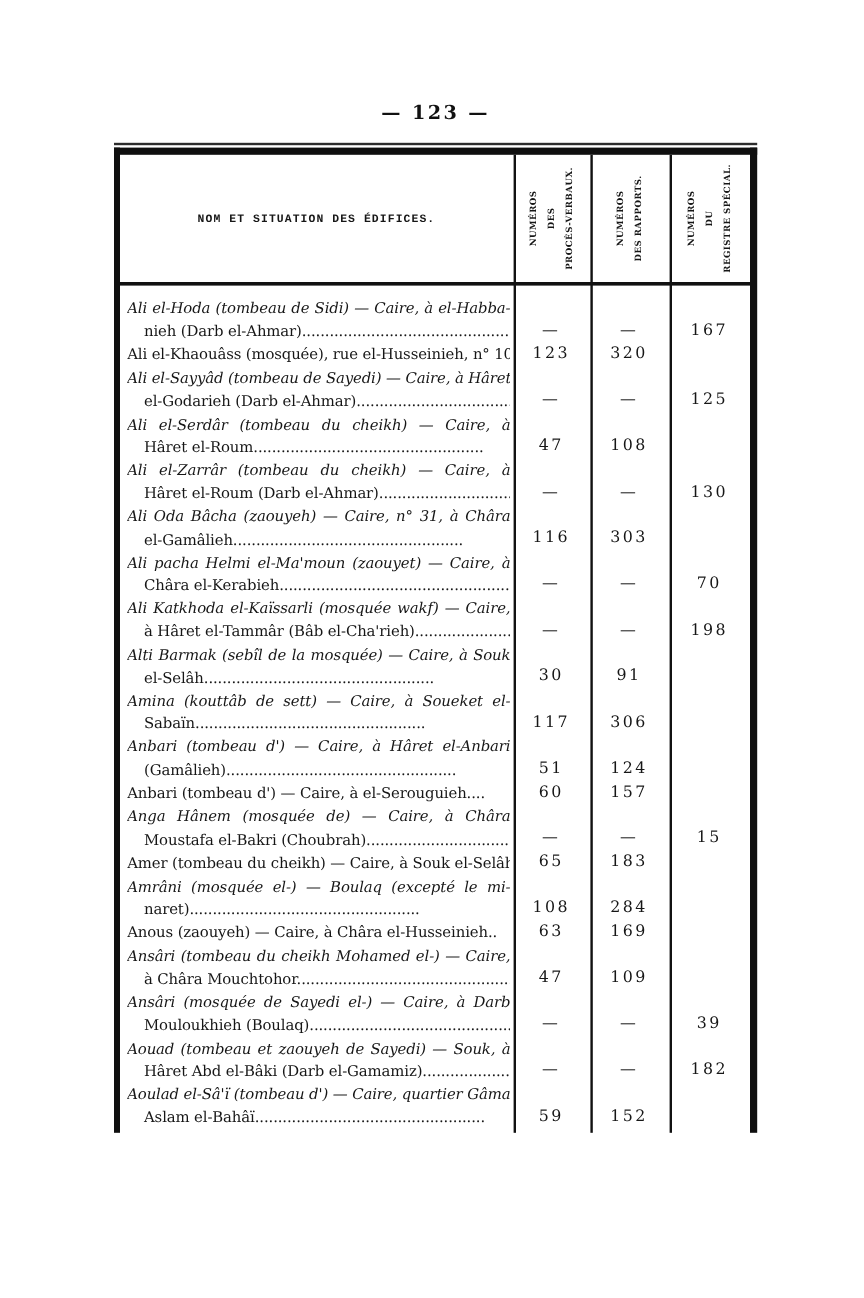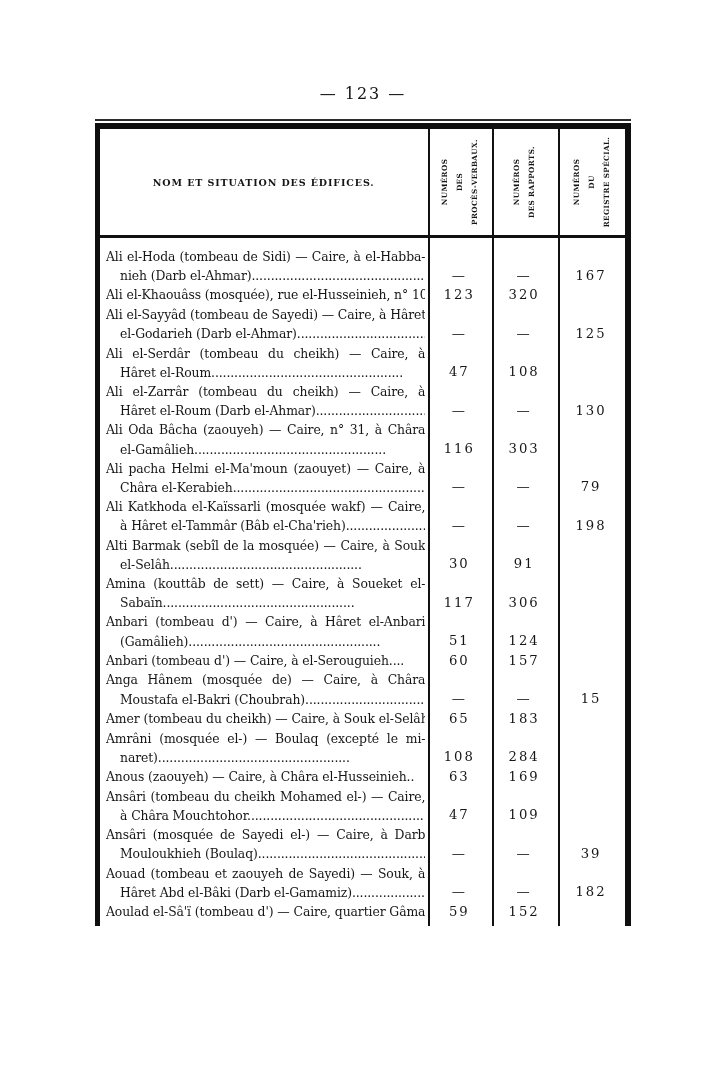--- a/index.html
+++ b/index.html
@@ -18,21 +18,21 @@
     height: 1082px;
     background: #ffffff;
   }
   .page-number {
     position: absolute;
     top: 84px;
     left: 95px;
     width: 536px;
     text-align: center;
     font-size: 16px;
-    font-weight: normal;
+    font-weight: bold;
     letter-spacing: 2px;
     color: #111;
   }
   .table-frame {
     position: absolute;
     top: 123px;
     left: 95px;
     width: 536px;
     box-sizing: border-box;
     border-left: 5px solid #0f0f0f;
@@ -58,20 +58,21 @@
   .name-header {
     width: 328px;
     box-sizing: border-box;
     display: flex;
     align-items: center;
     justify-content: center;
     font-size: 9.5px;
     font-weight: bold;
     letter-spacing: 0.9px;
     text-align: center;
+    font-family: Liberation Mono, monospace;
   }
   .vcol { position: relative; }
   .vcol.c1 { width: 64px; }
   .vcol.c2 { width: 66px; }
   .vcol.c3 { width: 68px; }
   .vtext {
     position: absolute;
     top: 50%;
     left: 50%;
     width: 102px;
@@ -97,21 +98,21 @@
     box-sizing: border-box;
     padding-left: 6px;
     padding-right: 2px;
     overflow: hidden;
   }
   .name-line {
     display: block;
     white-space: nowrap;
     overflow: hidden;
   }
-  .l1.justified { text-align-last: justify; }
+  .l1.justified { text-align-last: justify; font-style: italic; }
   .l2 { padding-left: 14px; }
   .val {
     box-sizing: border-box;
     display: flex;
     align-items: flex-end;
     justify-content: center;
     font-size: 13.2px;
     letter-spacing: 2px;
     padding-bottom: 0.5px;
   }
@@ -224,21 +225,21 @@
     <div class="val reg"></div>
   </div>
 
   <div class="row">
     <div class="name-cell">
       <span class="name-line l1 justified">Ali pacha Helmi el-Ma'moun (zaouyet) — Caire, à</span>
       <span class="name-line l2">Châra el-Kerabieh..................................................</span>
     </div>
     <div class="val pv">—</div>
     <div class="val rap">—</div>
-    <div class="val reg">79</div>
+    <div class="val reg">70</div>
   </div>
 
   <div class="row">
     <div class="name-cell">
       <span class="name-line l1 justified">Ali Katkhoda el-Kaïssarli (mosquée wakf) — Caire,</span>
       <span class="name-line l2">à Hâret el-Tammâr (Bâb el-Cha'rieh)..................................................</span>
     </div>
     <div class="val pv">—</div>
     <div class="val rap">—</div>
     <div class="val reg">198</div>
@@ -351,20 +352,21 @@
       <span class="name-line l2">Hâret Abd el-Bâki (Darb el-Gamamiz)..................................................</span>
     </div>
     <div class="val pv">—</div>
     <div class="val rap">—</div>
     <div class="val reg">182</div>
   </div>
 
   <div class="row">
     <div class="name-cell">
       <span class="name-line l1 justified">Aoulad el-Sâ'ï (tombeau d') — Caire, quartier Gâma</span>
+      <span class="name-line l2">Aslam el-Bahâï..................................................</span>
     </div>
     <div class="val pv">59</div>
     <div class="val rap">152</div>
     <div class="val reg"></div>
   </div>
 </div>
 
     <div class="separator sep1"></div>
     <div class="separator sep2"></div>
     <div class="separator sep3"></div>

